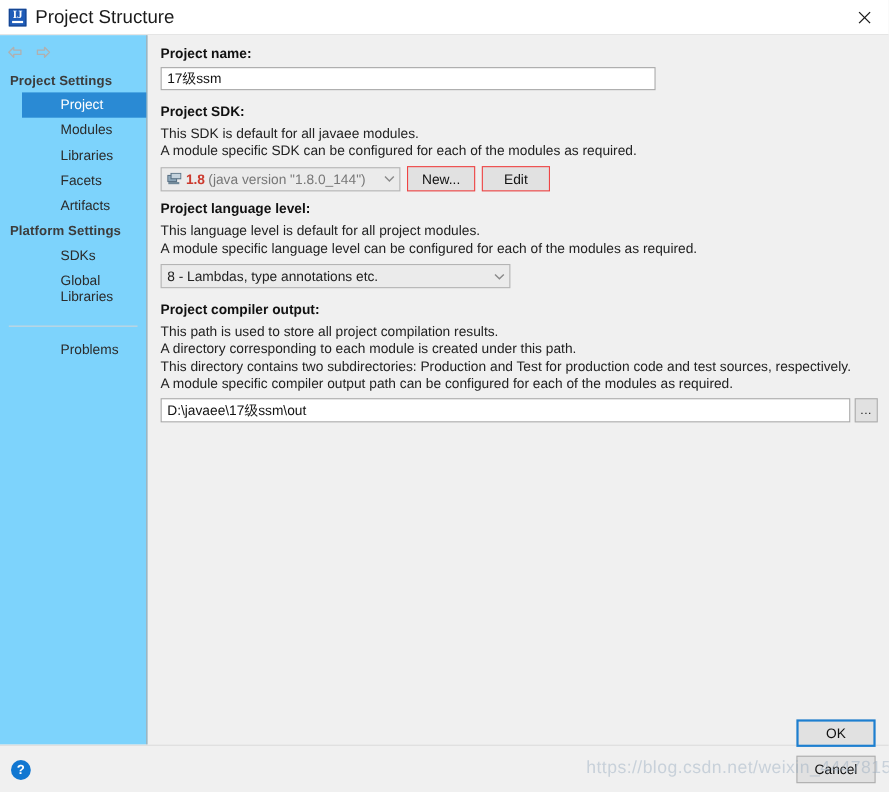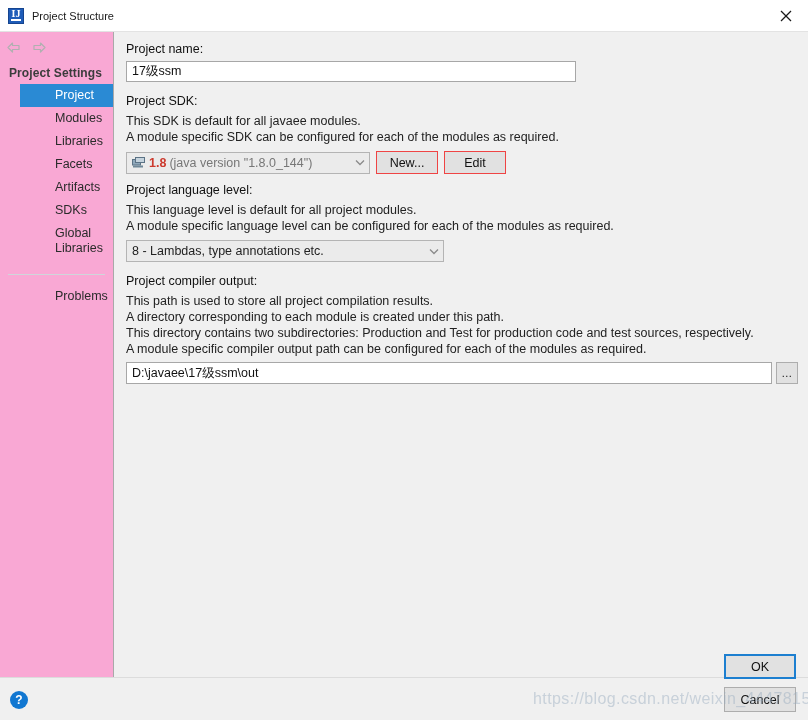--- a/index.html
+++ b/index.html
@@ -53,21 +53,21 @@
   .title-icon::after {
     content: "";
     position: absolute;
     bottom: 2px;
     left: 2px;
     right: 2px;
     height: 2px;
     background: #ffffff;
   }
   .title-text {
-    font-size: 11px;
+    font-size: 17px;
     color: #1a1a1a;
   }
   .close-btn {
     position: absolute;
     right: 0;
     top: 0;
     width: 44px;
     height: 31px;
     display: flex;
     align-items: center;
@@ -78,22 +78,22 @@
 
   
   .dialog-body {
     display: flex;
     height: 645px;
     background: #f0f0f0;
   }
 
   
   .sidebar {
-    width: 114px;
-    background: #f9a8d4;
+    width: 134px;
+    background: #7dd3fc;
     border-right: 1px solid #a9a9a9;
     box-sizing: border-box;
     padding-top: 0;
     flex: none;
     position: relative;
   }
   .nav-arrows {
     display: flex;
     align-items: center;
     height: 30px;
@@ -137,21 +137,21 @@
 
   
   .content {
     flex: 1;
     background: #f0f0f0;
     padding: 10px 10px 0 12px;
     box-sizing: border-box;
     overflow: hidden;
   }
   .section-title {
-    font-weight: normal;
+    font-weight: bold;
     font-size: 12.5px;
     color: #111111;
     margin: 0 0 5px 0;
   }
   .desc-line {
     font-size: 12.5px;
     color: #222222;
     line-height: 16px;
     white-space: nowrap;
   }
@@ -180,21 +180,21 @@
     background: #ebebeb;
     box-sizing: border-box;
     display: flex;
     align-items: center;
     padding: 0 4px 0 5px;
     font-size: 12.5px;
     color: #6e6e6e;
     cursor: default;
     position: relative;
   }
-  .combo.sdk { width: 244px; }
+  .combo.sdk { width: 218px; }
   .combo.lang { width: 318px; color: #222222; }
   .combo .arrow {
     margin-left: auto;
     padding-left: 6px;
     display: flex;
     align-items: center;
   }
   .sdk-icon {
     width: 13px;
     height: 11px;
@@ -349,20 +349,21 @@
       </div>
     </div>
 
     <div class="group-header">Project Settings</div>
     <div class="nav-item selected">Project</div>
     <div class="nav-item">Modules</div>
     <div class="nav-item">Libraries</div>
     <div class="nav-item">Facets</div>
     <div class="nav-item">Artifacts</div>
 
+    <div class="group-header">Platform Settings</div>
     <div class="nav-item">SDKs</div>
     <div class="nav-item">Global Libraries</div>
 
     <div class="nav-sep"></div>
 
     <div class="nav-item">Problems</div>
   </div>
 
   <div class="content">
 

